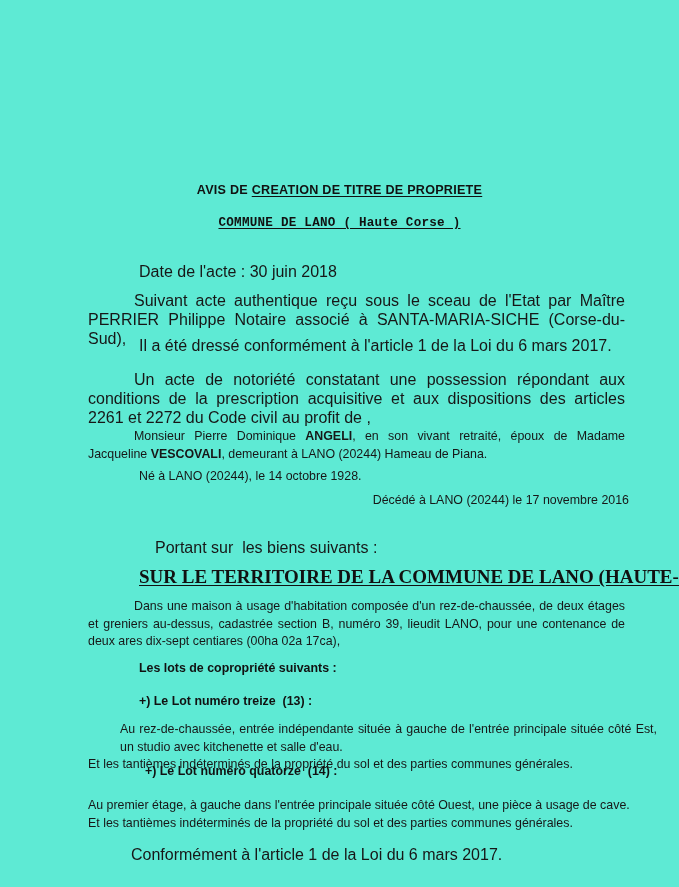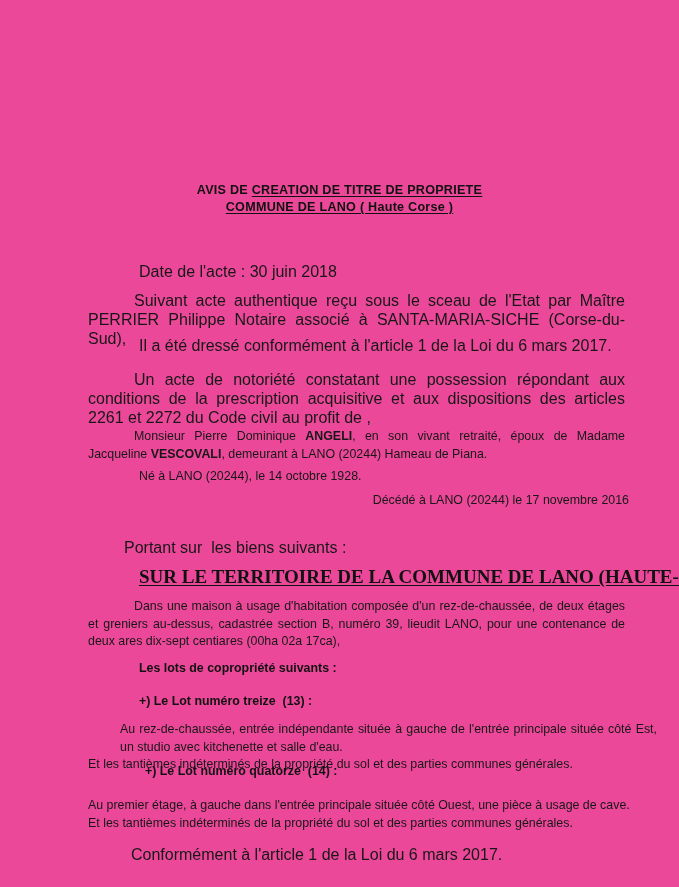--- a/index.html
+++ b/index.html
@@ -14,21 +14,21 @@
     position: relative;
     overflow: hidden;
     font-family: "Liberation Sans", sans-serif;
     color: #111111;
     -webkit-font-smoothing: antialiased;
   }
 
   .page {
     position: absolute;
     inset: 0;
-    background: #ec4899;
+    background: #5eead4;
   }
 
   
   .blk {
     position: absolute;
     white-space: pre-wrap;
   }
 
   
   .title-wrap {
@@ -44,26 +44,26 @@
     font-size: 12.6px;
     letter-spacing: 0.25px;
     line-height: 15px;
     white-space: pre;
   }
   .title-line1 .u {
     text-decoration: underline;
     text-underline-offset: 2px;
   }
   .title-line2 {
-    font-family: Liberation Sans, sans-serif;
+    font-family: Liberation Mono, monospace;
     font-weight: bold;
     font-size: 12.6px;
     letter-spacing: 0.25px;
     line-height: 16px;
-    margin-top: 1px;
+    margin-top: 17px;
     white-space: pre;
   }
   .title-line2 span {
     text-decoration: underline;
     text-underline-offset: 2px;
   }
 
   
   .p-sans {
     font-size: 16px;
@@ -125,21 +125,21 @@
   <div class="blk p-sans" style="left:139px; top:336px; width:500px;">Il a été dressé conformément à l'article 1 de la Loi du 6 mars 2017.</div>
 
   <div class="blk p-sans just ind" style="left:88px; top:370px; width:537px;">Un acte de notoriété constatant une possession répondant aux conditions de la prescription acquisitive et aux dispositions des articles 2261 et 2272 du Code civil au profit de ,</div>
 
   <div class="blk p-serif just ind" style="left:88px; top:428px; width:537px;"><span>Monsieur Pierre Dominique </span><b class="nm">ANGELI</b><span>, en son vivant retraité, époux de Madame Jacqueline </span><b class="nm">VESCOVALI</b><span>, demeurant à LANO (20244) Hameau de Piana.</span></div>
 
   <div class="blk p-serif" style="left:139px; top:468px; width:490px;">Né à LANO (20244), le 14 octobre 1928.</div>
 
   <div class="blk p-serif" style="left:139px; top:492px; width:490px;text-align:right;">Décédé à LANO (20244) le 17 novembre 2016</div>
 
-  <div class="blk p-sans" style="left:124px; top:538px; width:480px;">Portant sur  les biens suivants :</div>
+  <div class="blk p-sans" style="left:155px; top:538px; width:480px;">Portant sur  les biens suivants :</div>
 
   <div class="blk head-serif-u" style="left:139px; top:566px;">SUR LE TERRITOIRE DE LA COMMUNE DE LANO (HAUTE-CORSE) :</div>
 
   <div class="blk p-serif just ind" style="left:88px; top:598px; width:537px;">Dans une maison à usage d'habitation composée d'un rez-de-chaussée, de deux étages et greniers au-dessus, cadastrée section B, numéro 39, lieudit LANO, pour une contenance de deux ares dix-sept centiares (00ha 02a 17ca),</div>
 
   <div class="blk head-sans-u" style="left:139px; top:661px;"><span class="u">Les lots de copropriété suivants :</span></div>
 
   <div class="blk head-sans-u" style="left:139px; top:694px;"><span class="u">+) Le Lot numéro treize  (13)</span><span> :</span></div>
 
   <div class="blk p-serif just" style="left:96px; top:721px; width:537px;margin-left:24px;">Au rez-de-chaussée, entrée indépendante située à gauche de l'entrée principale située côté Est, un studio avec kitchenette et salle d'eau.</div>

